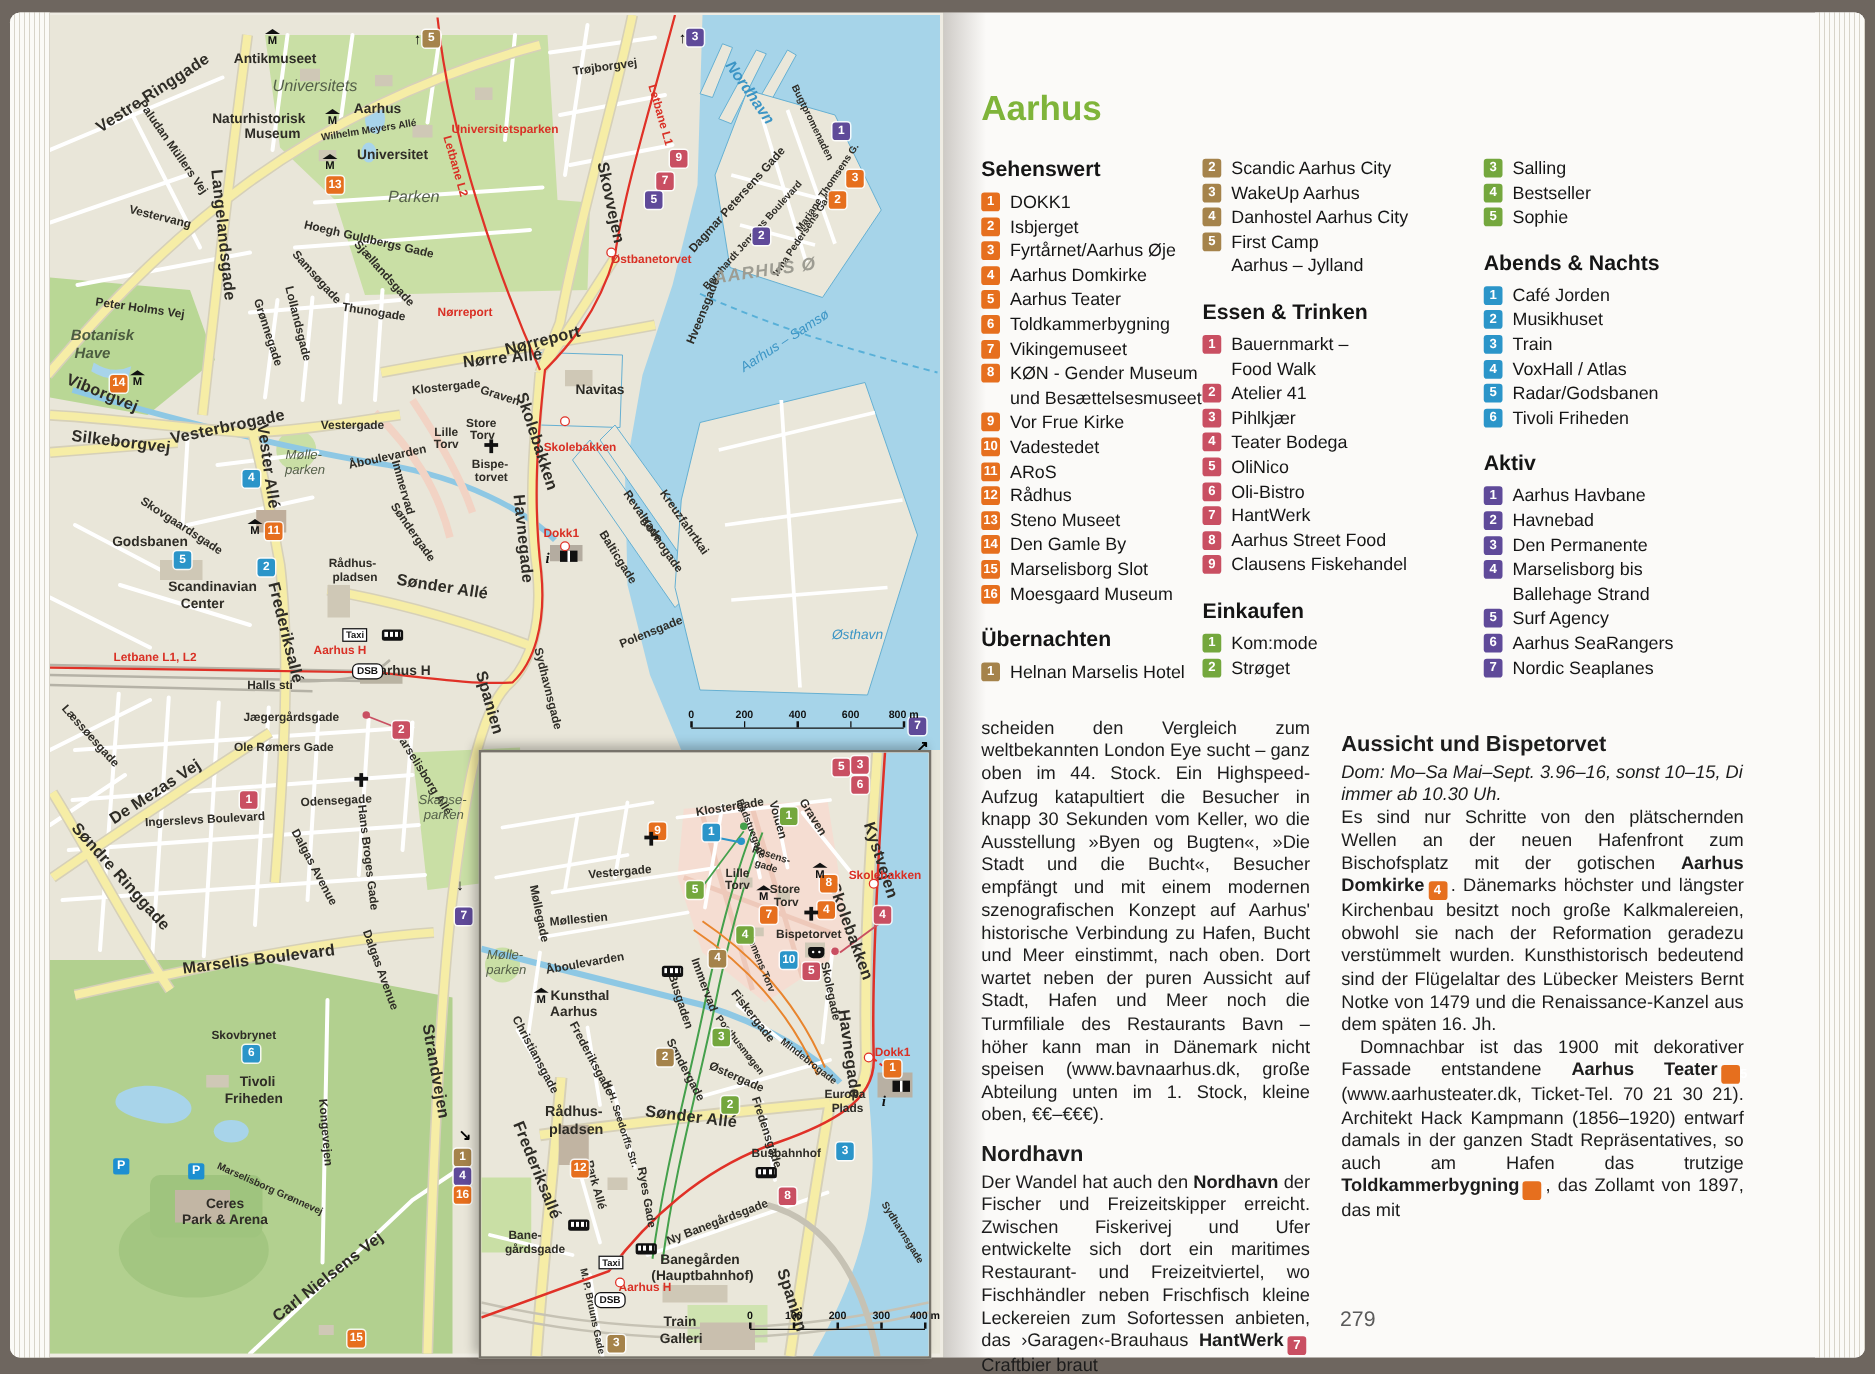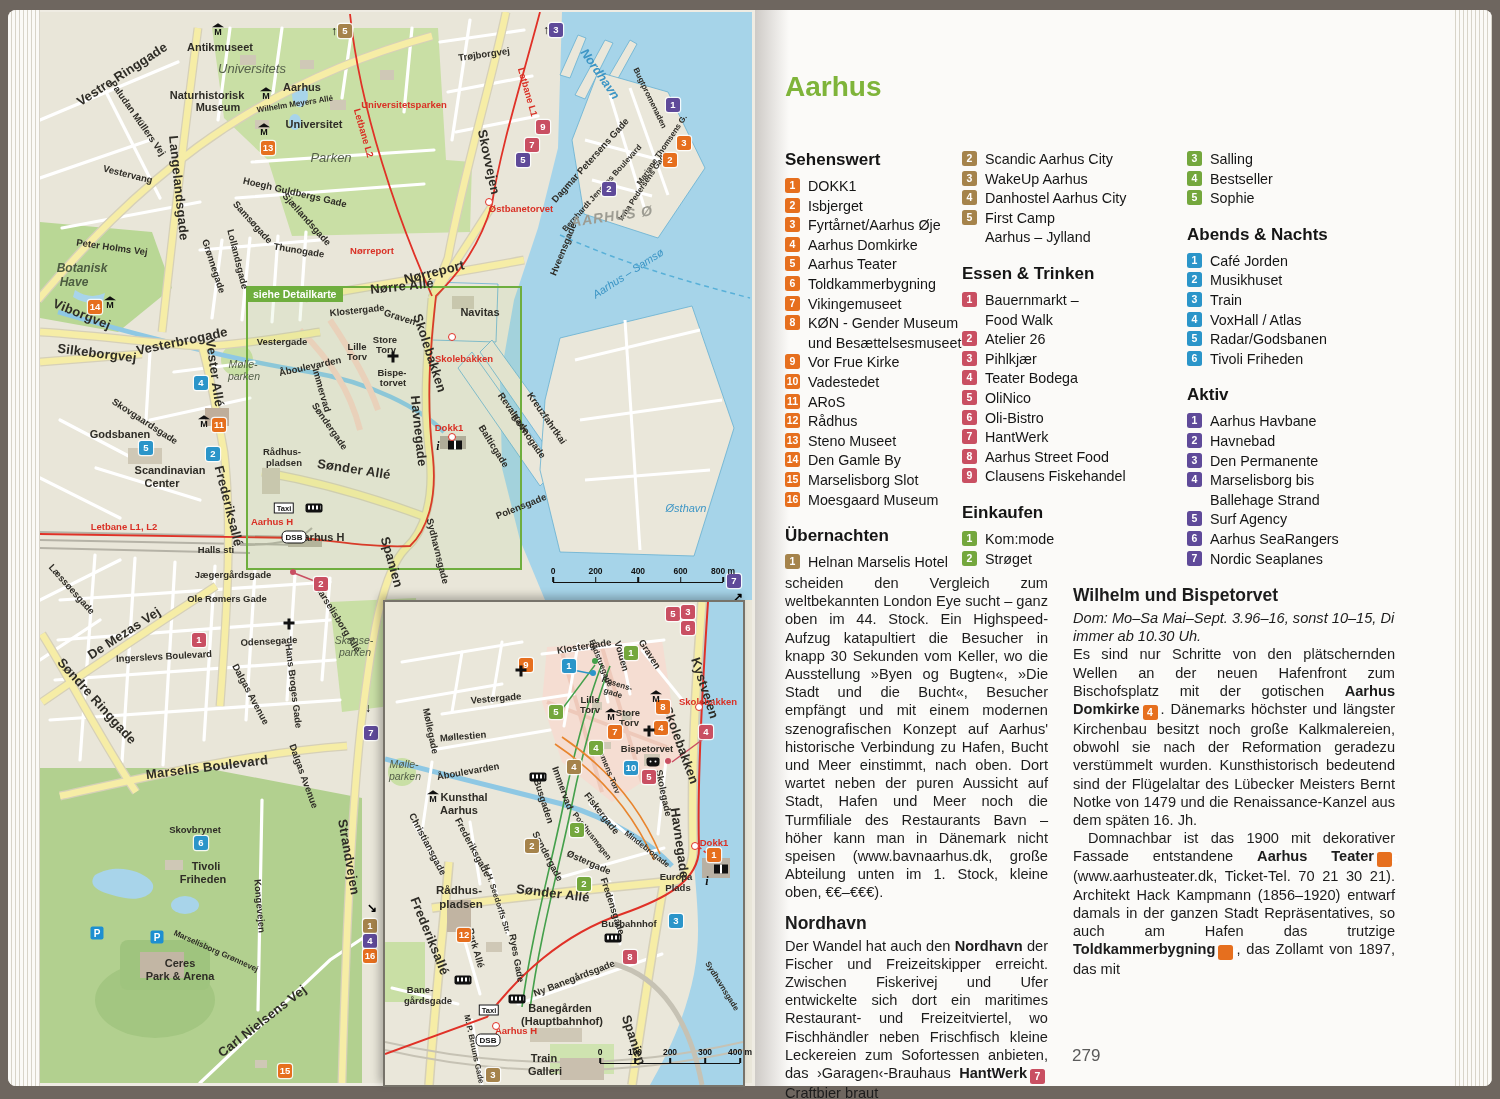--- a/index.html
+++ b/index.html
@@ -62,21 +62,21 @@
   .ovl{position:absolute;left:0;top:0;width:1500px;height:1099px;pointer-events:none;}
   #ovl-inset{z-index:9;}
   
   .scalebar{position:absolute;z-index:7;}
   .sb-line{position:relative;height:5px;border-bottom:1.8px solid #111;}
   .sb-tick{position:absolute;bottom:0;width:1.6px;height:5px;background:#111;transform:translateX(-50%);}
   .sb-lab{position:absolute;bottom:7px;transform:translateX(-50%);font:bold 8.5px "Liberation Sans",sans-serif;color:#111;white-space:nowrap;}
   
   #page-title{position:absolute;left:785px;top:52px;font-size:28px;font-weight:bold;color:#7fb43a;z-index:3;}
   #cols{position:absolute;left:0;top:126px;width:1500px;z-index:3;}
-  .col{position:absolute;top:0;margin-top:24px;}
+  .col{position:absolute;top:0;}
   .sec-h{font-size:17px;font-weight:bold;color:#151515;margin:16px 0 7px;}
   .col .sec-h:first-child{margin-top:0;}
   .poi-row{display:flex;align-items:flex-start;height:19.6px;}
   .mk-l{flex:0 0 15px;width:15px;height:15px;margin:1px 8px 0 0;border-radius:2.5px;color:#fff;font:bold 10.5px/15px "Liberation Sans",sans-serif;text-align:center;}
   .poi-t{font-size:14.3px;color:#151515;line-height:18px;white-space:nowrap;}
   .poi-row.cont{padding-left:23px;}
   .art{position:absolute;z-index:3;color:#1c1c1c;}
   .art-p{font-size:14.6px;line-height:18.2px;text-align:justify;margin:0;}
   .art-p.ind{text-indent:15px;}
   .art-h{font-size:17.5px;font-weight:bold;margin:11px 0 3px;}
@@ -242,23 +242,20 @@
         <rect x="255" y="1060" width="12" height="8"></rect>
     </g>
 
     <g stroke="#e03127" stroke-width="1.8" fill="none">
       <path d="M540,12 C522,80 500,150 492,204 C478,252 452,280 436,296 C430,350 426,400 433,458 C437,500 427,530 410,546 C380,548 340,542 302,538 L40,534"></path>
       <path d="M350,14 C360,110 398,220 432,296"></path>
       <path d="M294,573 L317,582" stroke="#c94f62" stroke-width="1.5"></path>
     </g>
   </svg>
 
-  <div id="detail-box">
-    <span id="detail-tab">siehe Detailkarte</span>
-  </div>
 
   <div class="ovl" id="ovl-main">
       <span class="lbl stb" style="left: 122px; top: 74px; transform: translate(-50%, -50%) rotate(-33deg);">Vestre Ringgade</span>
       <span class="lbl st" style="left: 138px; top: 118px; transform: translate(-50%, -50%) rotate(55deg);">Paludan Müllers Vej</span>
       <span class="lbl stb" style="left: 179px; top: 188px; transform: translate(-50%, -50%) rotate(84deg);">Langelandsgade</span>
       <span class="lbl poib" style="left: 220px; top: 47px;">Antikmuseet</span>
       <span class="lbl areaL" style="left: 252px; top: 68px;">Universitets</span>
       <span class="lbl poib" style="left: 302px; top: 87px;">Aarhus</span>
       <span class="lbl poib" style="left: 207px; top: 95px;">Naturhistorisk</span>
       <span class="lbl poib" style="left: 218px; top: 107px;">Museum</span>
@@ -727,21 +724,21 @@
         <div class="sec-h">Essen &amp; Trinken</div>
         <div class="poi-row">
           <span class="mk-l" style="background: rgb(201, 79, 98);">1</span>
           <span class="poi-t">Bauernmarkt –</span>
         </div>
         <div class="poi-row cont">
           <span class="poi-t">Food Walk</span>
         </div>
         <div class="poi-row">
           <span class="mk-l" style="background: rgb(201, 79, 98);">2</span>
-          <span class="poi-t">Atelier 26</span>
+          <span class="poi-t">Atelier 41</span>
         </div>
         <div class="poi-row">
           <span class="mk-l" style="background: rgb(201, 79, 98);">3</span>
           <span class="poi-t">Pihlkjær</span>
         </div>
         <div class="poi-row">
           <span class="mk-l" style="background: rgb(201, 79, 98);">4</span>
           <span class="poi-t">Teater Bodega</span>
         </div>
         <div class="poi-row">
@@ -845,19 +842,19 @@
           <span class="poi-t">Nordic Seaplanes</span>
         </div>
       </div>
     </div>
   <div class="art" id="art-left" style="left:785px;top:574px;width:263px">
       <p class="art-p">scheiden den Vergleich zum weltbekannten London Eye sucht – ganz oben im 44. Stock. Ein Highspeed-Aufzug katapultiert die Besucher in knapp 30 Sekunden vom Keller, wo die Ausstellung »Byen og Bugten«, »Die Stadt und die Bucht«, Besucher empfängt und mit einem modernen szenografischen Konzept auf Aarhus' historische Verbindung zu Hafen, Bucht und Meer einstimmt, nach oben. Dort wartet neben der puren Aussicht auf Stadt, Hafen und Meer noch die Turmfiliale des Restaurants Bavn – höher kann man in Dänemark nicht speisen (www.bavnaarhus.dk, große Abteilung unten im 1. Stock, kleine oben, €€–€€€).</p>
       <div class="art-h">Nordhavn</div>
       <p class="art-p">Der Wandel hat auch den <b>Nordhavn</b> der Fischer und Freizeitskipper erreicht. Zwischen Fiskerivej und Ufer entwickelte sich dort ein maritimes Restaurant- und Freizeitviertel, wo Fischhändler neben Frischfisch kleine Leckereien zum Sofortessen anbieten, das ›Garagen‹-Brauhaus <b>HantWerk</b><span class="mk-inl" style="background: rgb(201, 79, 98);">7</span> Craftbier braut</p>
     </div>
   <div class="art" id="art-right" style="left:1073px;top:574px;width:322px">
-      <div class="art-h">Wilhelm und Bispetorvet</div>
+      <div class="art-h">Aussicht und Bispetorvet</div>
       <div class="art-hi">Dom: Mo–Sa Mai–Sept. 3.96–16, sonst 10–15, Di immer ab 10.30 Uh.</div>
       <p class="art-p">Es sind nur Schritte von den plätschernden Wellen an der neuen Hafenfront zum Bischofsplatz mit der gotischen <b>Aarhus Domkirke</b><span class="mk-inl" style="background: rgb(230, 111, 30);">4</span>. Dänemarks höchster und längster Kirchenbau besitzt noch große Kalkmalereien, obwohl sie nach der Reformation geradezu verstümmelt wurden. Kunsthistorisch bedeutend sind der Flügelaltar des Lübecker Meisters Bernt Notke von 1479 und die Renaissance-Kanzel aus dem späten 16. Jh.</p>
       <p class="art-p ind">Domnachbar ist das 1900 mit dekorativer Fassade entstandene <b>Aarhus Teater</b><span class="mk-inl" style="background: rgb(230, 111, 30);">5</span> (www.aarhusteater.dk, Ticket-Tel. 70 21 30 21). Architekt Hack Kampmann (1856–1920) entwarf damals in der ganzen Stadt Repräsentatives, so auch am Hafen das trutzige <b>Toldkammerbygning</b><span class="mk-inl" style="background: rgb(230, 111, 30);">6</span>, das Zollamt von 1897, das mit</p>
     </div>
   <div id="pageno">279</div>
 </div>
 
 </body></html>

